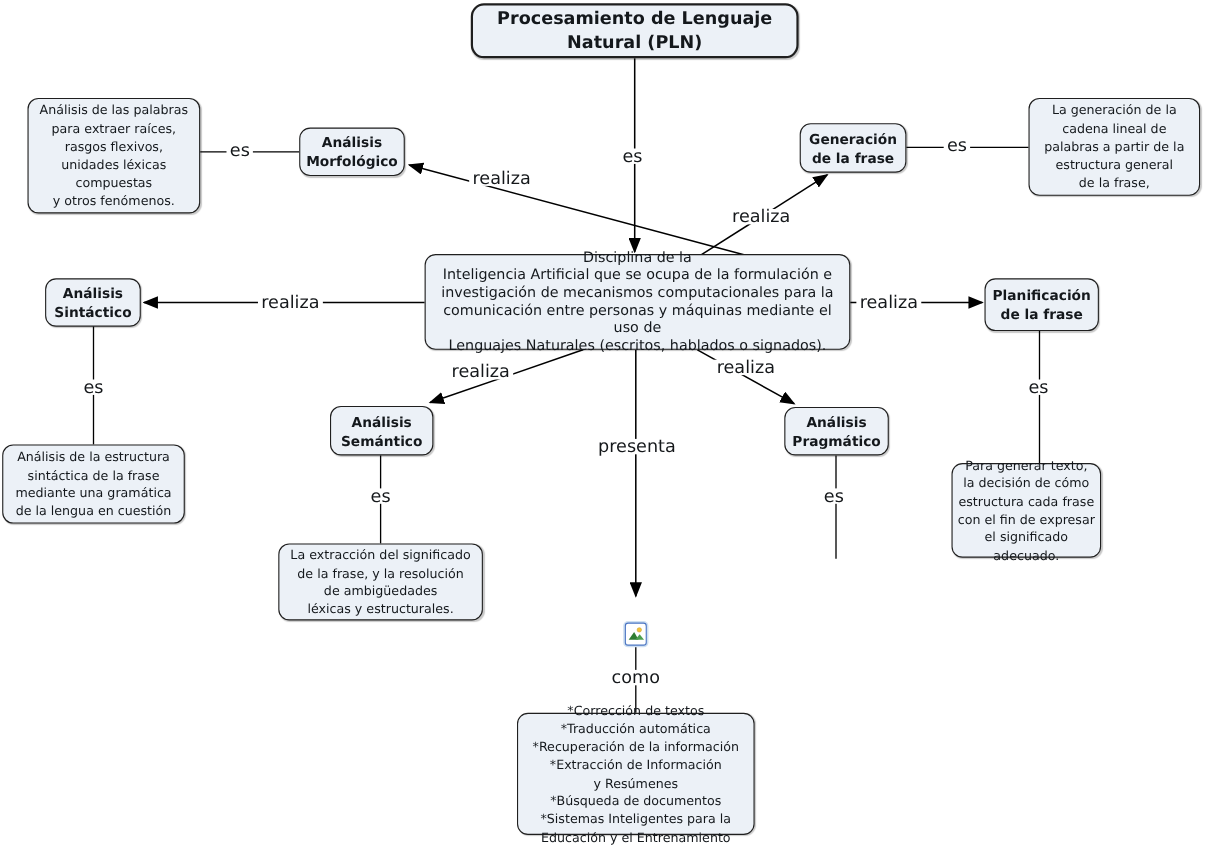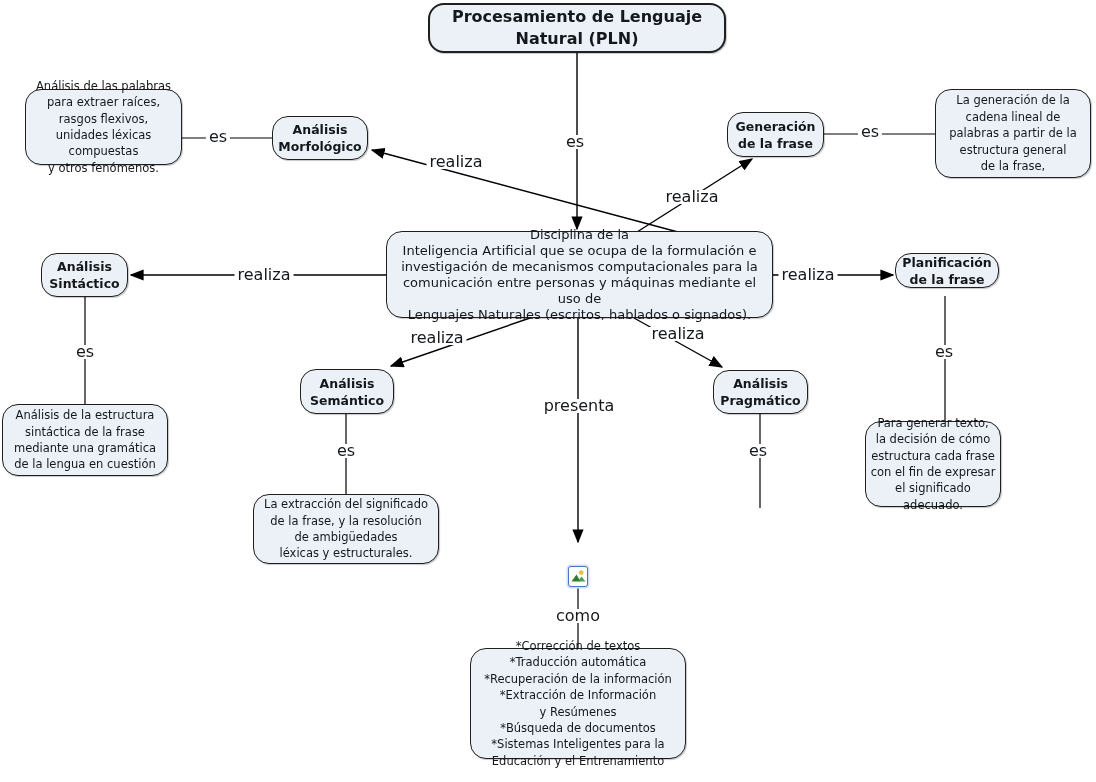--- a/index.html
+++ b/index.html
@@ -14,21 +14,21 @@
     border-radius:10px;padding:2px 4px;box-shadow:1px 1px 1px rgba(0,0,0,0.22);
   }
   .concept{font-weight:bold;font-size:12.5px;line-height:17px;}
   .desc{font-size:11.5px;line-height:16.4px;}
   .title-node{font-weight:bold;font-size:16px;line-height:22px;border-radius:12px;border-width:2px;}
   .big{font-size:13.5px;white-space:nowrap;}
   .elabel{
     position:absolute;transform:translate(-50%,-50%);background:#ffffff;
     padding:0 3px;font-size:16px;line-height:14px;color:#15181b;z-index:3;
   }
-  .node{z-index:2;border-radius:16px;}
+  .node{z-index:2;}
   .res-icon{
     position:absolute;left:568px;top:566px;width:20px;height:21px;z-index:4;
     background:#fff;border:1.5px solid #4a74c2;border-radius:3px;box-sizing:border-box;
     box-shadow:0 0 0 1.5px #cfe0f2;display:flex;align-items:center;justify-content:center;
   }
 </style>
 </head>
 <body>
 
 <div class="canvas">
@@ -75,21 +75,21 @@
 Natural (PLN)</div>
 
   <div class="node desc" style="left:386px;top:231px;width:387px;height:87px;font-size:13px;line-height:16px;">Disciplina de la
 Inteligencia Artificial que se ocupa de la formulación e
 investigación de mecanismos computacionales para la
 comunicación entre personas y máquinas mediante el uso de
 Lenguajes Naturales (escritos, hablados o signados).</div>
 
   <div class="node concept" style="left:272px;top:116px;width:96px;height:44px;">Análisis
 Morfológico</div>
-  <div class="node desc" style="left:25px;top:89px;width:157px;height:76px;">Análisis de las palabras
+  <div class="node desc" style="left:25px;top:89px;width:157px;height:105px;">Análisis de las palabras
 para extraer raíces,
 rasgos flexivos,
 unidades léxicas
 compuestas
 y otros fenómenos.</div>
 
   <div class="node concept" style="left:727px;top:112px;width:97px;height:45px;">Generación
 de la frase</div>
   <div class="node desc" style="left:935px;top:89px;width:156px;height:89px;">La generación de la
 cadena lineal de
@@ -97,21 +97,21 @@
 estructura general
 de la frase,</div>
 
   <div class="node concept" style="left:41px;top:253px;width:87px;height:44px;">Análisis
 Sintáctico</div>
   <div class="node desc" style="left:2px;top:404px;width:166px;height:72px;">Análisis de la estructura
 sintáctica de la frase
 mediante una gramática
 de la lengua en cuestión</div>
 
-  <div class="node concept" style="left:895px;top:253px;width:104px;height:35px;">Planificación
+  <div class="node concept" style="left:895px;top:253px;width:104px;height:48px;">Planificación
 de la frase</div>
   <div class="node desc" style="left:865px;top:421px;width:136px;height:86px;">Para generar texto,
 la decisión de cómo
 estructura cada frase
 con el fin de expresar
 el significado adecuado.</div>
 
   <div class="node concept" style="left:300px;top:369px;width:94px;height:45px;">Análisis
 Semántico</div>
   <div class="node desc" style="left:253px;top:494px;width:186px;height:70px;">La extracción del significado

